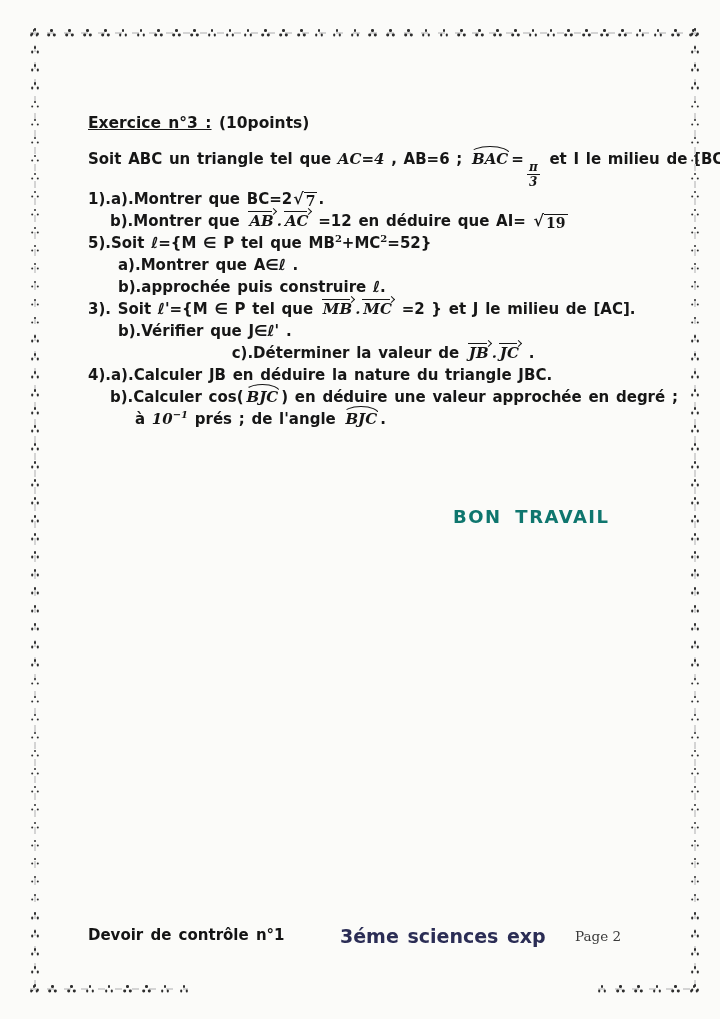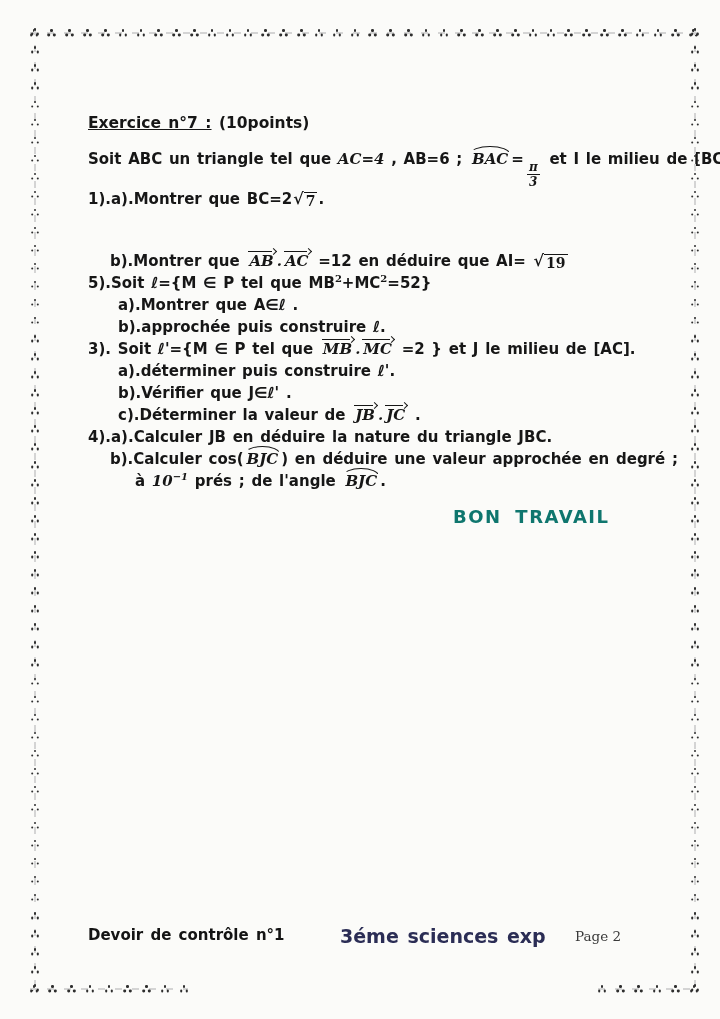--- a/index.html
+++ b/index.html
@@ -49,42 +49,41 @@
     letter-spacing:1.5px;word-spacing:6px;color:#0f766e}
   .f-left{position:absolute;left:88px;top:926px;font-size:15px;font-weight:600;word-spacing:2px;color:#141414}
   .f-center{position:absolute;left:340px;top:925px;font-size:19px;font-weight:600;word-spacing:2px;color:#2b2d55}
   .f-right{position:absolute;left:575px;top:928px;font-family:"DejaVu Serif",serif;font-size:13.5px;color:#3a3a3a}
 </style>
 </head>
 <body>
 
 <div id="content">
   <div class="heading">
-    <span class="u">Exercice n°7 :</span><span> (10points)</span>
+    <span class="u">Exercice n°3 :</span><span> (10points)</span>
   </div>
   <div>
       <div class="line" style="padding-left: 0px; margin-top: 16px;"><span class="txt">Soit ABC un triangle tel que </span><span class="math">AC=4</span><span class="txt">  , AB=6 ; </span><span class="math arc">BAC</span><span class="math">=</span><span class="frac">
           <span class="num">π</span>
           <span class="den">3</span>
         </span><span class="txt"> et I le milieu de [BC]</span></div>
       <div class="line" style="padding-left: 0px;"><span class="txt">1).a).Montrer que BC=2</span><span class="sqrt">
           <span class="rsign">√</span>
           <span class="rad">7</span>
         </span><span class="txt">.</span></div>
-      <div class="line" style="padding-left: 22px; margin-top: 40px;"><span class="txt">b).Montrer que  </span><span class="math vec">AB</span><span class="math">.</span><span class="math vec">AC</span><span class="txt"> =12 en déduire que AI= </span><span class="sqrt">
+      <div class="line" style="padding-left: 22px;"><span class="txt">b).Montrer que  </span><span class="math vec">AB</span><span class="math">.</span><span class="math vec">AC</span><span class="txt"> =12 en déduire que AI= </span><span class="sqrt">
           <span class="rsign">√</span>
           <span class="rad">19</span>
         </span></div>
       <div class="line" style="padding-left: 0px;"><span class="txt">5).Soit ℓ={M ∈ P tel que MB</span><span class="txt"><sup class="sp">2</sup></span><span class="txt">+MC</span><span class="txt"><sup class="sp">2</sup></span><span class="txt">=52}</span></div>
       <div class="line" style="padding-left: 30px;"><span class="txt">a).Montrer que A∈ℓ .</span></div>
       <div class="line" style="padding-left: 30px;"><span class="txt">b).approchée puis construire ℓ.</span></div>
       <div class="line" style="padding-left: 0px;"><span class="txt">3). Soit ℓ'={M ∈ P tel que </span><span class="math vec">MB</span><span class="math">.</span><span class="math vec">MC</span><span class="txt"> =2 } et J le milieu de [AC].</span></div>
-      <div class="line" style="padding-left: 30px;"><span class="txt">a).déterminer puis construire ℓ'.</span></div>
       <div class="line" style="padding-left: 30px;"><span class="txt">b).Vérifier que J∈ℓ' .</span></div>
-      <div class="line" style="padding-left: 30px;"><span class="txt">c).Déterminer la valeur de </span><span class="math vec">JB</span><span class="math">.</span><span class="math vec">JC</span><span class="txt"> .</span></div>
+      <div class="line" style="padding-left: 30px; text-align: center;"><span class="txt">c).Déterminer la valeur de </span><span class="math vec">JB</span><span class="math">.</span><span class="math vec">JC</span><span class="txt"> .</span></div>
       <div class="line" style="padding-left: 0px;"><span class="txt">4).a).Calculer JB en déduire la nature du triangle JBC.</span></div>
       <div class="line" style="padding-left: 22px;"><span class="txt">b).Calculer cos(</span><span class="math arc">BJC</span><span class="txt">) en déduire une valeur approchée en degré ;</span></div>
       <div class="line" style="padding-left: 47px;"><span class="txt">à </span><span class="math">10<sup class="sp">−1</sup></span><span class="txt"> prés ; de l'angle </span><span class="math arc">BJC</span><span class="txt">.</span></div>
     </div>
 </div>
 
 <div id="bon">BON TRAVAIL</div>
 
 <div class="f-left">Devoir de contrôle n°1</div>
 <div class="f-center">3éme sciences exp</div>

